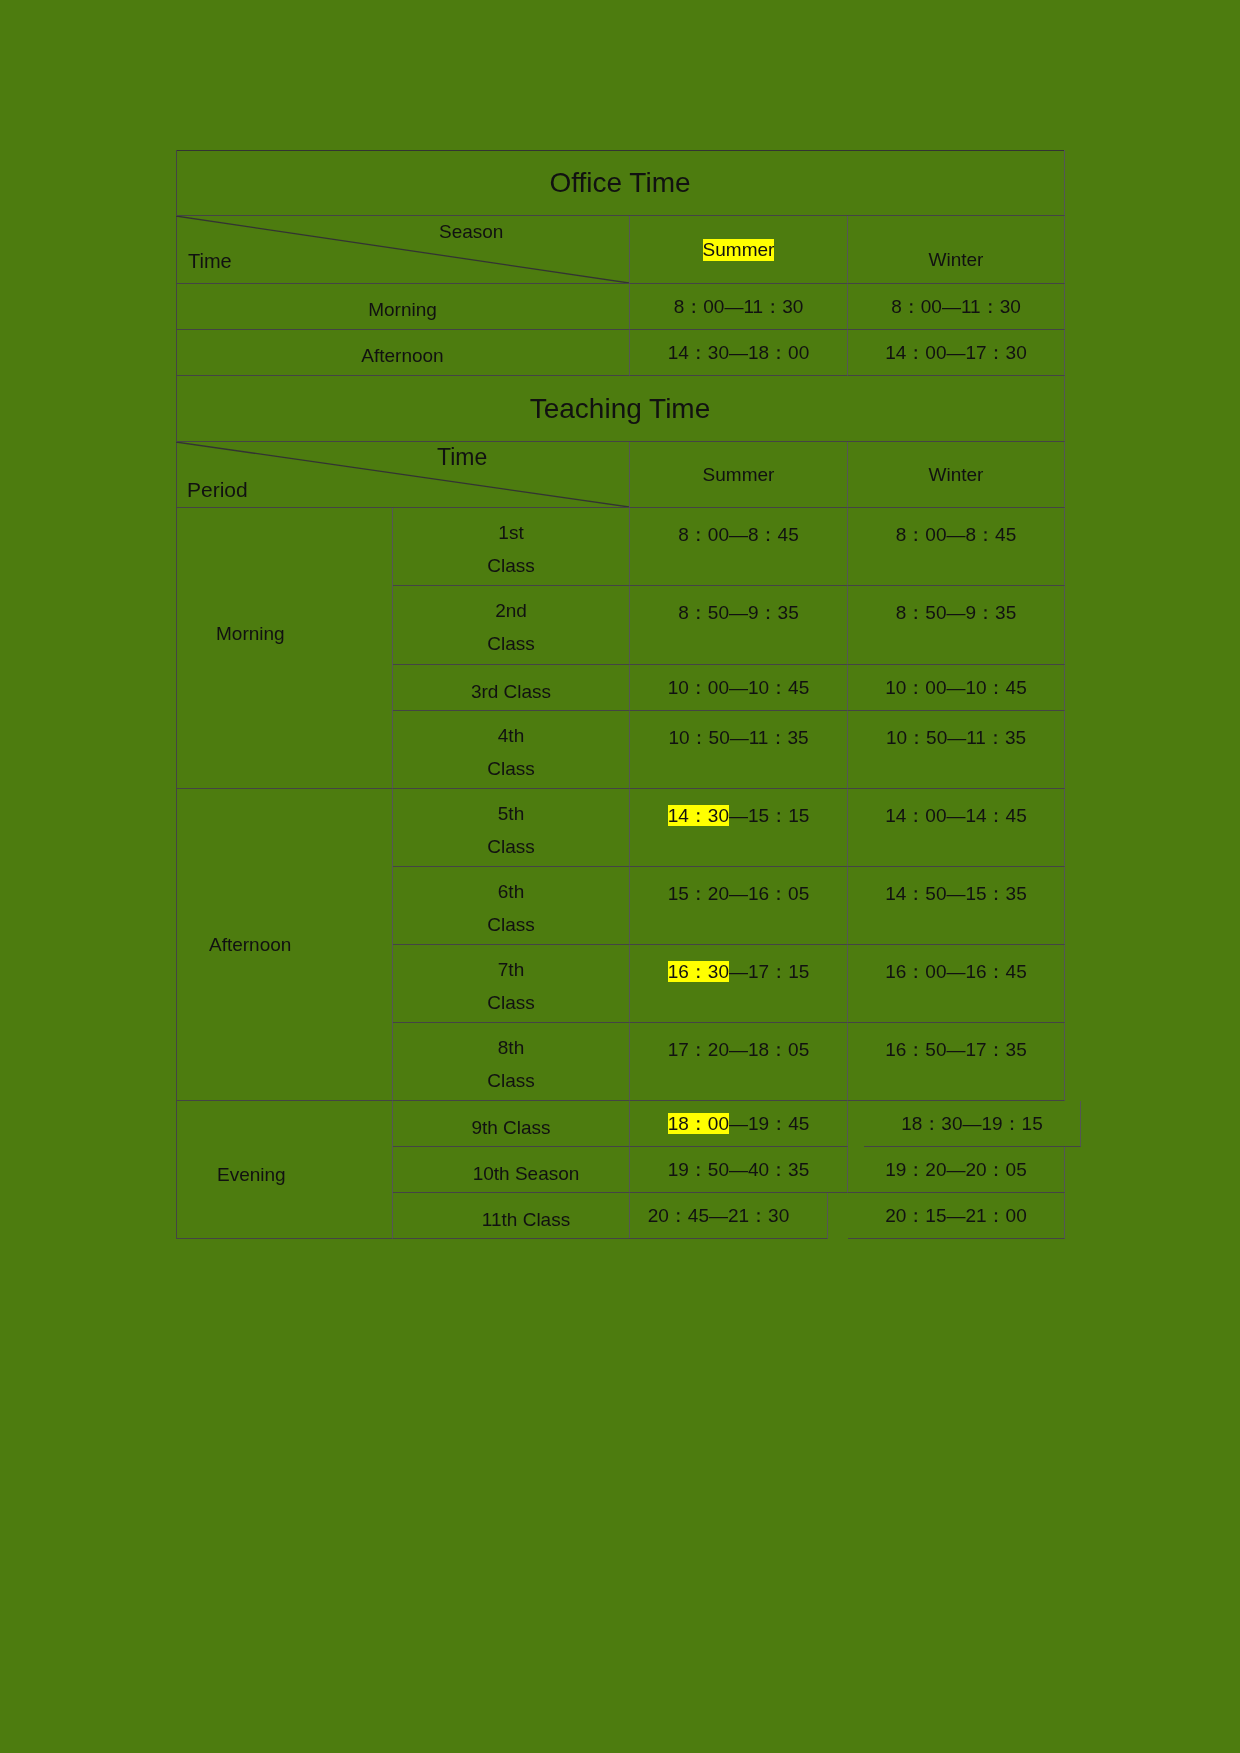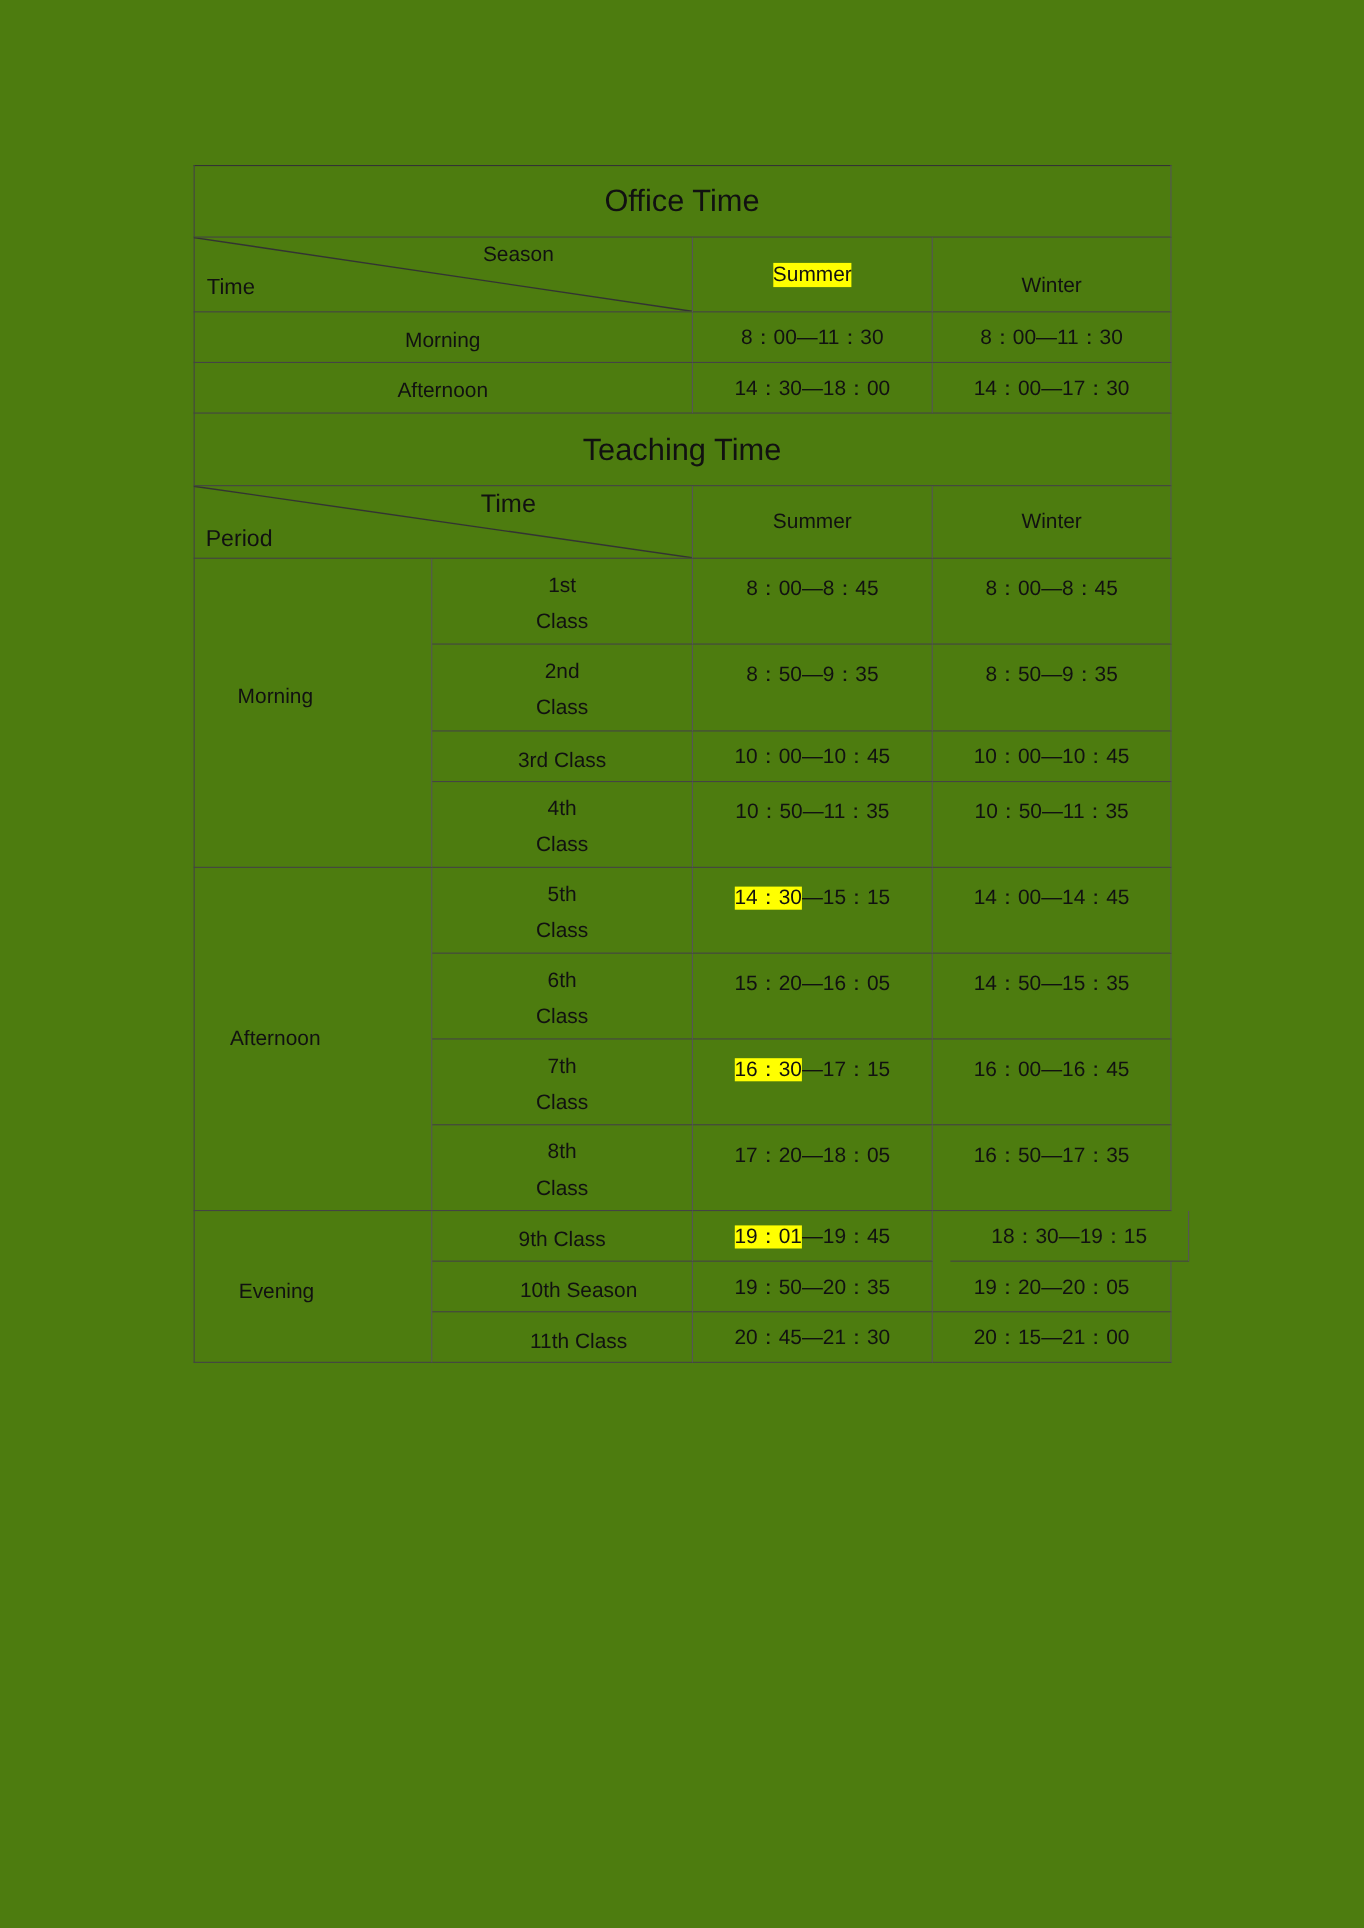--- a/index.html
+++ b/index.html
@@ -119,26 +119,26 @@
 
     <div class="cell two" style="left:217px; top:873px; width:237px; height:78px;">
       <span>8th</span>
       <span>Class</span>
     </div>
     <div class="cell top" style="left:454px; top:873px; width:218px; height:78px;">17：20—18：05</div>
     <div class="cell top" style="left:672px; top:873px; width:217px; height:78px;">16：50—17：35</div>
 
     <div class="cell" style="left:217px; top:951px; width:237px; height:46px; padding-top:8px;">9th Class</div>
     <div class="cell time" style="left:454px; top:951px; width:218px; height:46px;">
-      <span><span class="hl">19：01</span><span>—19：45</span></span>
+      <span><span class="hl">18：00</span><span>—19：45</span></span>
     </div>
     <div class="cell" style="left:688px; top:951px; width:217px; height:46px;">18：30—19：15</div>
 
     <div class="cell" style="left:217px; top:997px; width:237px; height:46px; padding-top:8px; padding-left:30px;">10th Season</div>
-    <div class="cell" style="left:454px; top:997px; width:218px; height:46px;">19：50—20：35</div>
+    <div class="cell" style="left:454px; top:997px; width:218px; height:46px;">19：50—40：35</div>
     <div class="cell" style="left:672px; top:997px; width:217px; height:46px;">19：20—20：05</div>
 
     <div class="cell" style="left:217px; top:1043px; width:237px; height:46px; padding-top:8px; padding-left:30px;">11th Class</div>
-    <div class="cell" style="left:454px; top:1043px; width:218px; height:46px;text-align:right;">20：45—21：30</div>
+    <div class="cell" style="left:434px; top:1043px; width:218px; height:46px;text-align:right;">20：45—21：30</div>
     <div class="cell" style="left:672px; top:1043px; width:217px; height:46px;">20：15—21：00</div>
 
   </div>
 </div>
 
 </body></html>

